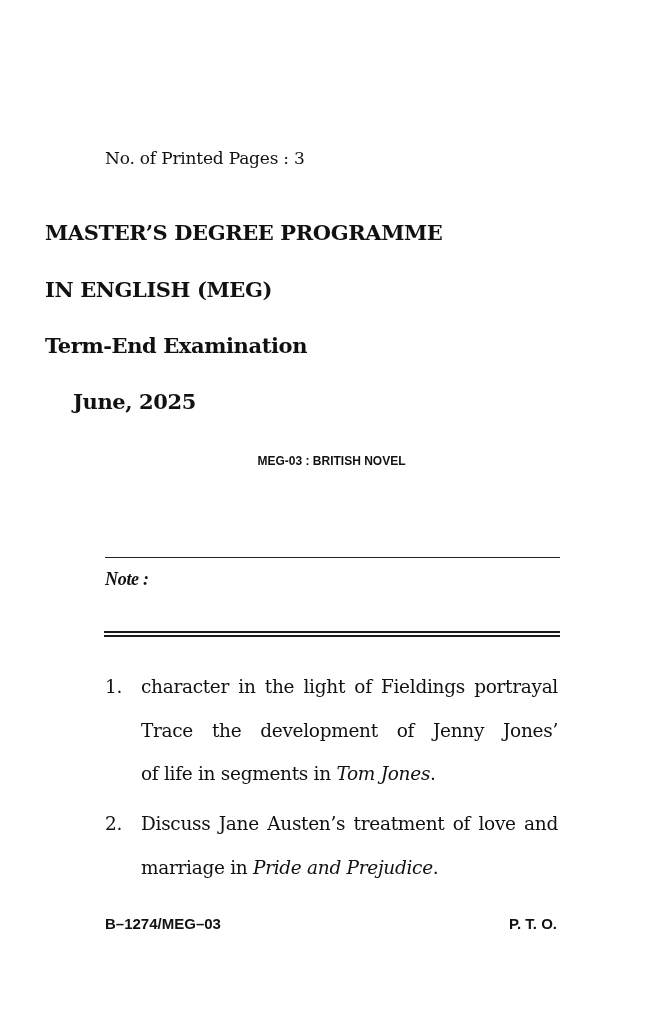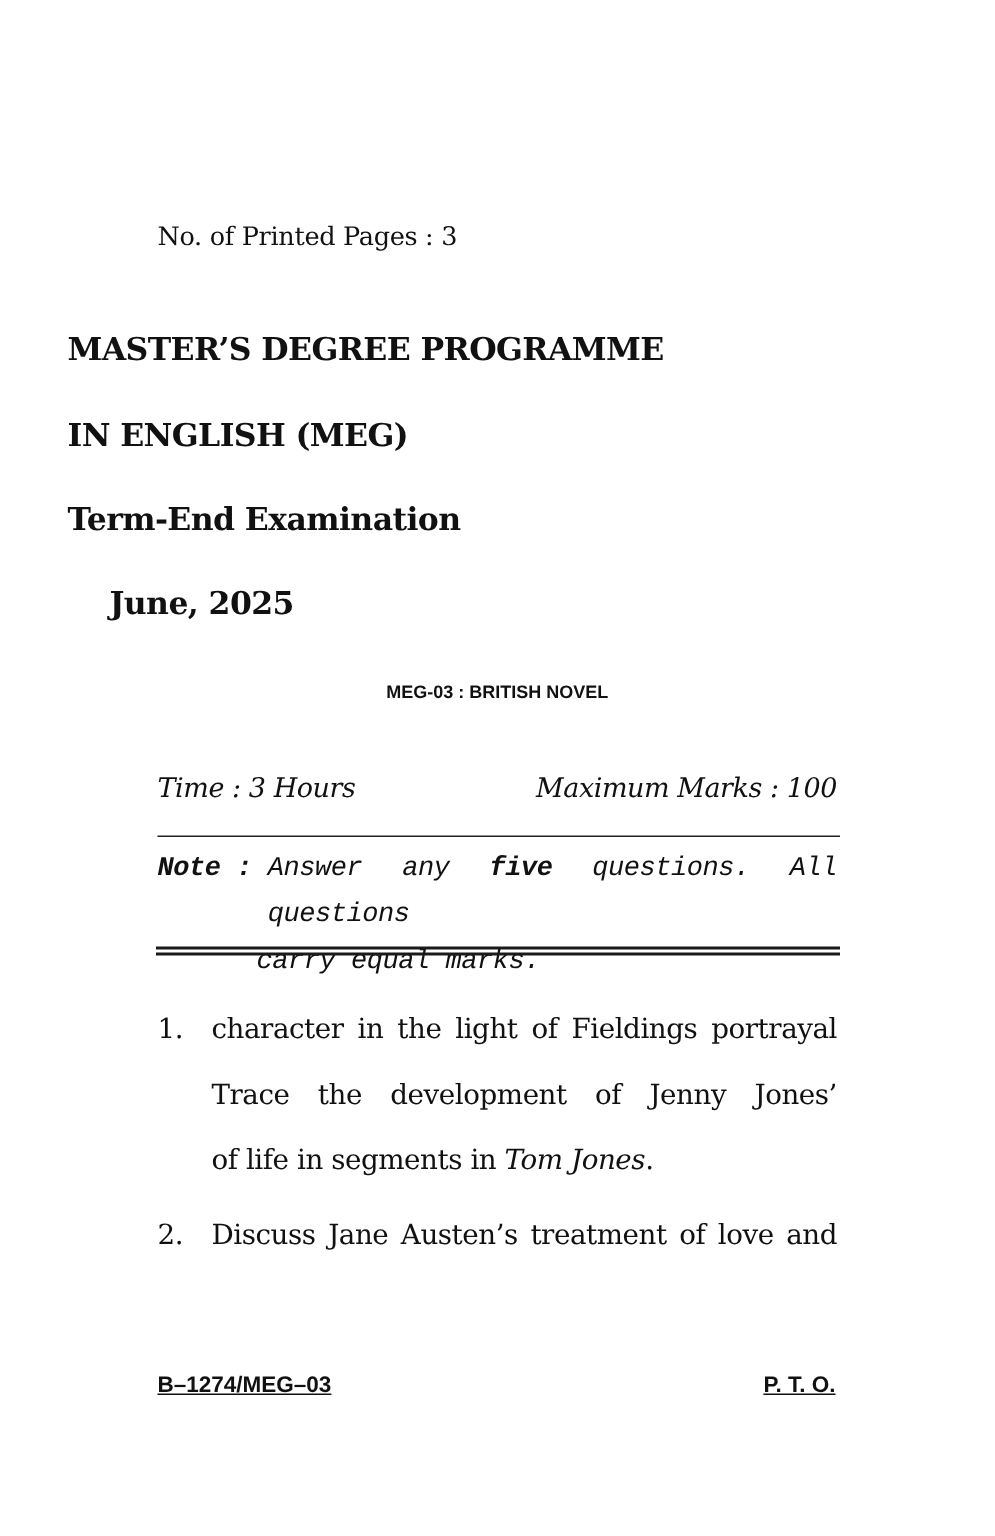--- a/index.html
+++ b/index.html
@@ -78,21 +78,21 @@
       height: 0;
       border-top: 1.5px solid #222;
     }
 
     .note {
       left: 105px; width: 453px;
       top: 564px;
       font-style: italic;
       font-size: 18px;
       line-height: 31px;
-      font-family: Liberation Mono, monospace;
+      font-family: Liberation Serif, serif;
       letter-spacing: -0.3px;
     }
     .note-row { display: flex; }
     .note-label { font-weight: bold; white-space: pre; }
     .note-body { flex: 1; text-align: justify; text-align-last: justify; }
     .note-body b { font-weight: bold; }
     .note-cont { padding-left: 66px; }
 
     .rule-double {
       left: 104px; width: 456px;
@@ -119,67 +119,61 @@
     .q-line i { font-style: italic; margin-top: 12px; }
 
     .footer {
       left: 105px; width: 452px;
       top: 915px;
       display: flex;
       justify-content: space-between;
       font-family: "Liberation Sans", sans-serif;
       font-weight: bold;
       font-size: 15px;
-      text-decoration: underline;
     }
   </style>
 </head>
 <body>
 
 <div class="page">
 
   <div class="abs printed-pages">No. of Printed Pages : 3</div>
 
   <div class="abs title-line t1">MASTER’S DEGREE PROGRAMME</div>
   <div class="abs title-line t2">IN ENGLISH (MEG)</div>
   <div class="abs title-line t3">Term-End Examination</div>
   <div class="abs title-line t4">June, 2025</div>
 
   <div class="abs subject">MEG-03 : BRITISH NOVEL</div>
 
-  <div class="abs time-row">
-    <span>Time : 3 Hours</span>
-    <span>Maximum Marks : 100</span>
-  </div>
 
   <div class="abs rule-single"></div>
 
   <div class="abs note">
     <div class="note-row">
       <span class="note-label">Note : </span>
-      <span class="note-body"><span>Answer any </span><b>five</b><span> questions. All questions</span></span>
     </div>
-    <div class="note-cont">carry equal marks.</div>
   </div>
 
   <div class="abs rule-double"></div>
 
   <div class="abs question q1">
     <span class="q-num">1.</span>
     <span class="q-text">
       <span class="q-line">character in the light of Fieldings portrayal</span>
       <span class="q-line">Trace the development of Jenny Jones’</span>
       <span class="q-line last"><span>of life in segments in </span><i>Tom Jones</i><span>.</span></span>
     </span>
   </div>
 
   <div class="abs question q2">
     <span class="q-num">2.</span>
     <span class="q-text">
       <span class="q-line">Discuss Jane Austen’s treatment of love and</span>
+      <span class="q-line last"><span>marriage in </span><i>Pride and Prejudice</i><span>.</span></span>
     </span>
   </div>
 
   <div class="abs footer">
     <span>B–1274/MEG–03</span>
     <span>P. T. O.</span>
   </div>
 
 </div>
 

